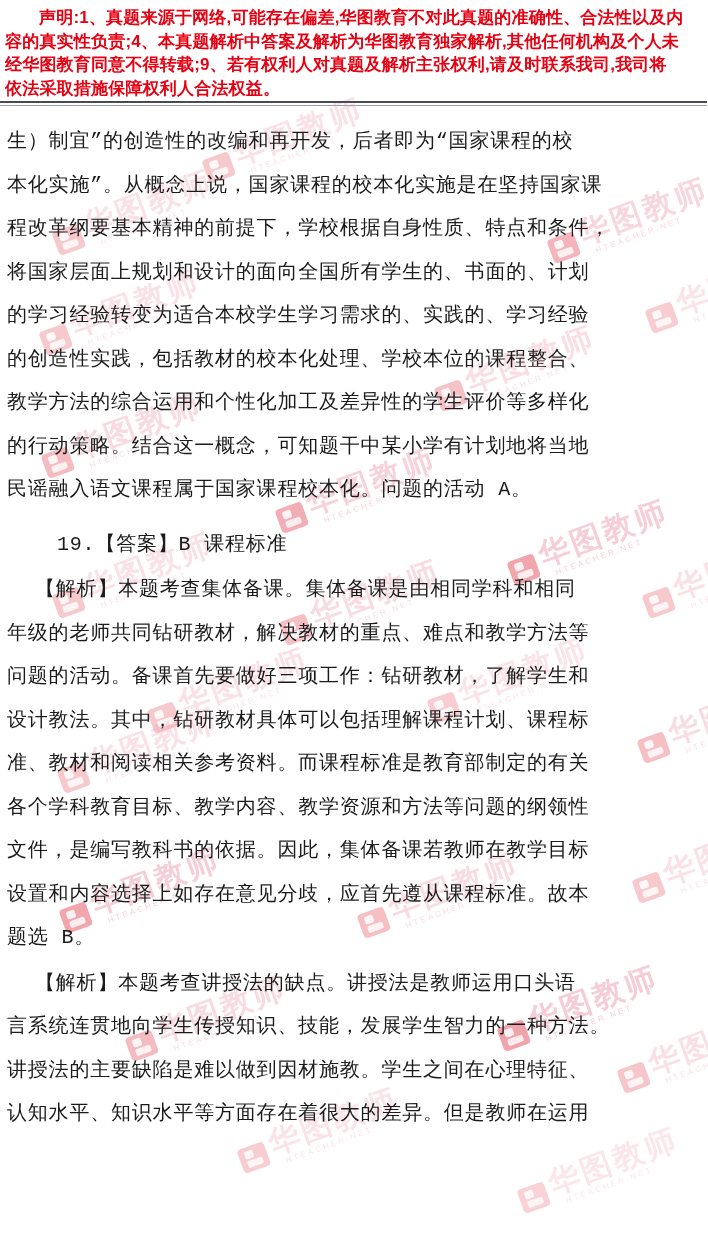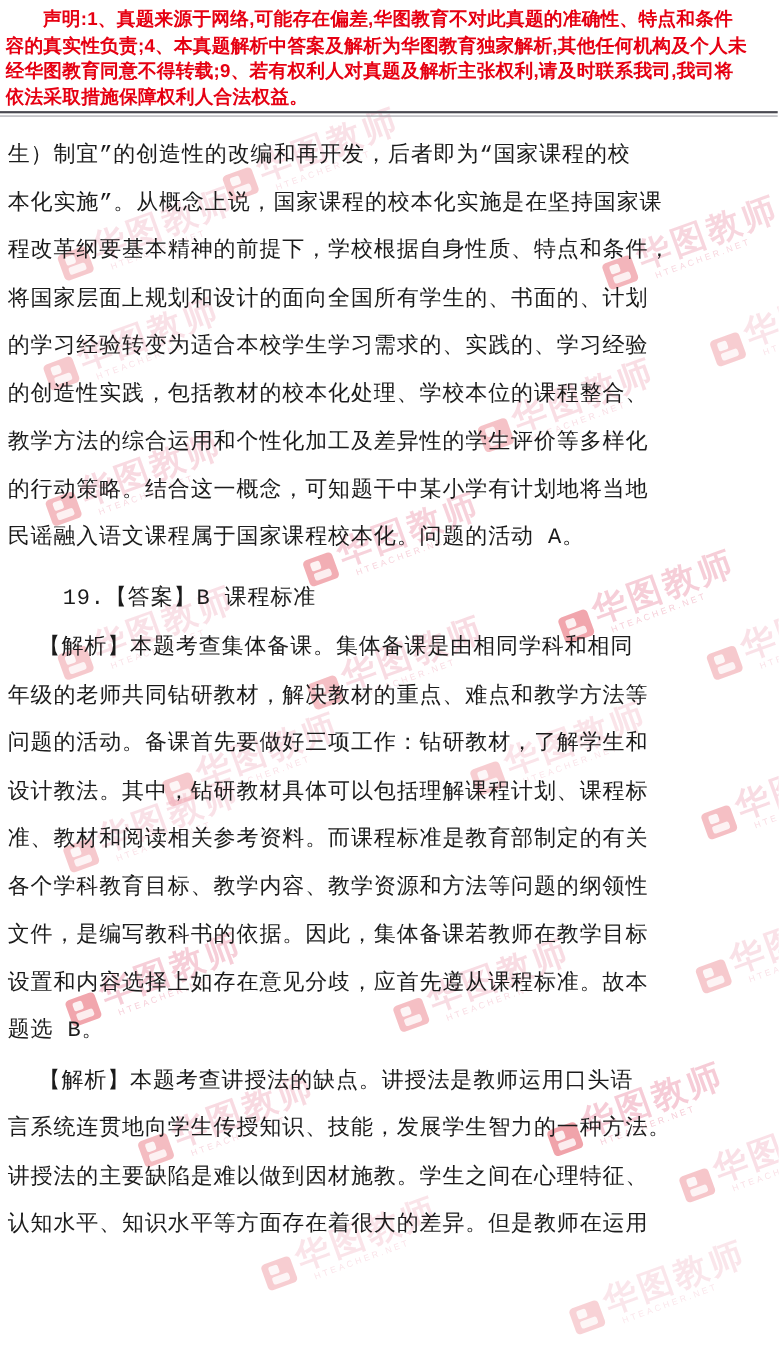--- a/index.html
+++ b/index.html
@@ -270,21 +270,21 @@
       </div>
       <div class="wm" style="left: 520px; top: 1180px; opacity: 0.25;">
         <span class="wm-logo" style="background: rgb(228, 80, 94);"></span>
         <span class="wm-col">
           <span class="wm-text" style="color: rgb(238, 159, 179);">华图教师</span>
           <span class="wm-sub" style="color: rgb(238, 159, 179);">HTEACHER.NET</span>
         </span>
       </div>
     </div>
   <div class="disclaimer" id="disclaimer" style="color: rgb(230, 0, 18);">
-      <div class="dl first">声明:1、真题来源于网络,可能存在偏差,华图教育不对此真题的准确性、特点和条件</div>
+      <div class="dl first">声明:1、真题来源于网络,可能存在偏差,华图教育不对此真题的准确性、合法性以及内</div>
       <div class="dl">容的真实性负责;4、本真题解析中答案及解析为华图教育独家解析,其他任何机构及个人未</div>
       <div class="dl">经华图教育同意不得转载;9、若有权利人对真题及解析主张权利,请及时联系我司,我司将</div>
       <div class="dl">依法采取措施保障权利人合法权益。</div>
     </div>
   <div class="rule"></div>
   <div class="content" id="content" style="color: rgb(27, 27, 27);">
       <div class="para para-continuation">
         <div class="line">生）制宜”的创造性的改编和再开发，后者即为“国家课程的校</div>
         <div class="line">本化实施”。从概念上说，国家课程的校本化实施是在坚持国家课</div>
         <div class="line">程改革纲要基本精神的前提下，学校根据自身性质、特点和条件，</div>

